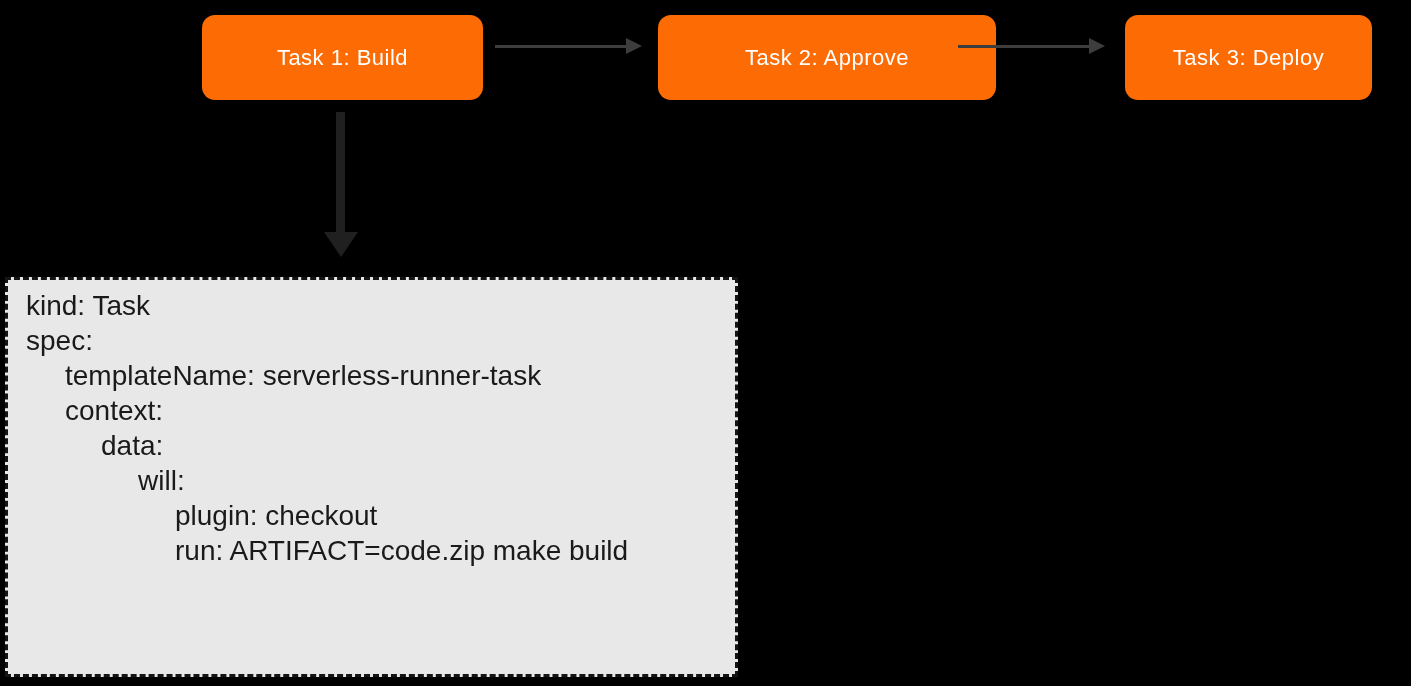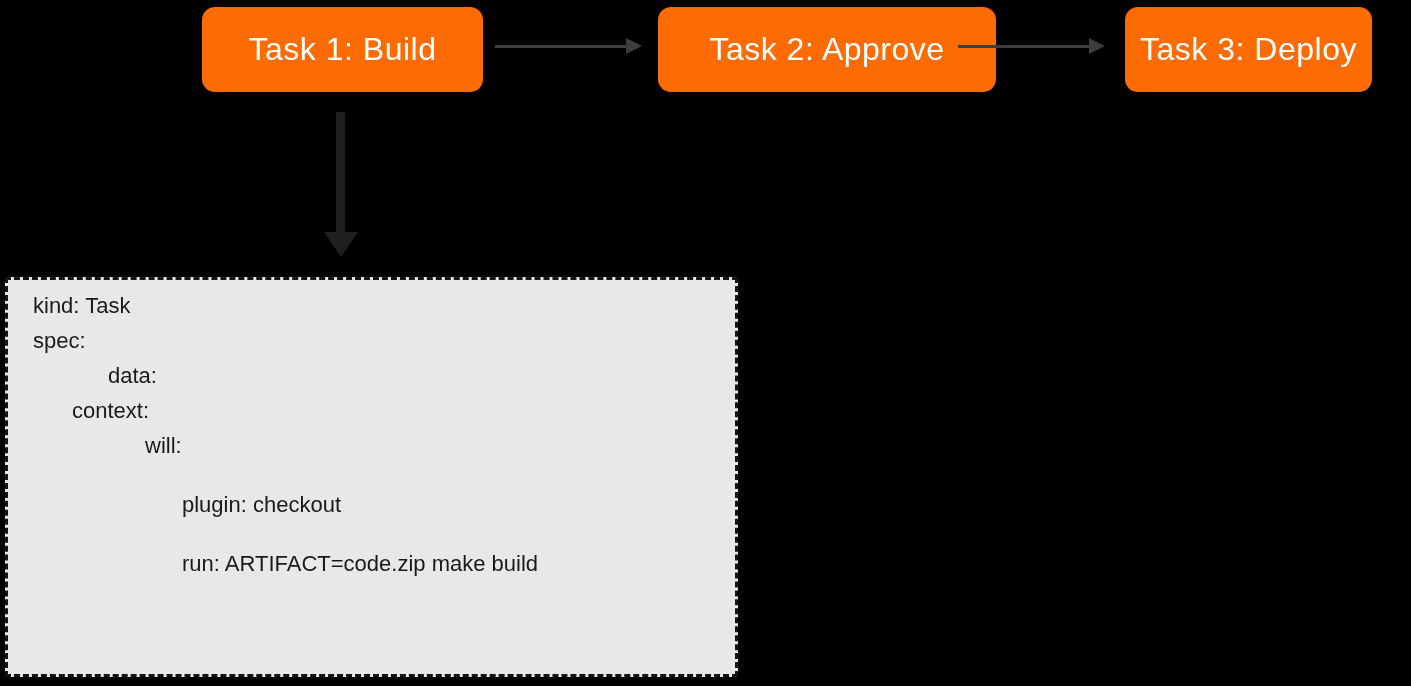--- a/index.html
+++ b/index.html
@@ -16,26 +16,26 @@
   .canvas{
     position:relative;
     width:1411px;height:686px;
     background:var(--bg);
     overflow:hidden;
     font-family:"Liberation Sans", sans-serif;
   }
   
   .task-box{
     position:absolute;
-    top:7px;height:85px;
+    top:15px;height:85px;
     background:var(--node-fill);
     border-radius:13px;
     display:flex;align-items:center;justify-content:center;
     color:var(--node-text);
-    font-size:32px;
+    font-size:22px;
     letter-spacing:0.5px;
     white-space:nowrap;
   }
   .task-box.t1{left:202px;width:281px;}
   .task-box.t2{left:658px;width:338px;}
   .task-box.t3{left:1125px;width:247px;}
 
   
   .h-arrow{position:absolute;top:38px;height:17px;width:147px;}
   .h-arrow.a1{left:495px;}
@@ -64,33 +64,33 @@
     border-top:25px solid var(--detail-arrow);
   }
 
   
   .code-panel{
     position:absolute;
     left:5px;top:277px;width:733px;height:400px;
     box-sizing:border-box;
     background:var(--panel-bg);
     border:3px dashed var(--panel-border);
-    padding:8px 10px 8px 23px;
+    padding:8px 10px 8px 16px;
     color:var(--panel-text);
-    font-size:22px;
+    font-size:28px;
     line-height:35px;
     white-space:nowrap;
     overflow:hidden;
   }
   .code-line{height:35px;}
   .ind0{padding-left:2px;}
   .ind1{padding-left:41px;}
   .ind2{padding-left:77px;}
   .ind3{padding-left:114px;}
-  .ind4{padding-left:151px;margin-top:24px;}
+  .ind4{padding-left:151px;}
 </style>
 </head>
 <body>
 
 <div class="canvas">
 
   <div class="task-box t1">
     <span>Task 1: Build</span>
   </div>
 
@@ -113,20 +113,21 @@
   </div>
 
   <div class="v-arrow">
     <div class="shaft"></div>
     <div class="head"></div>
   </div>
 
   <div class="code-panel">
     <div class="code-line ind0">kind: Task</div>
     <div class="code-line ind0">spec:</div>
+    <div class="code-line ind1">templateName: serverless-runner-task</div>
+    <div class="code-line ind1">context:</div>
     <div class="code-line ind2">data:</div>
-    <div class="code-line ind1">context:</div>
     <div class="code-line ind3">will:</div>
     <div class="code-line ind4">plugin: checkout</div>
     <div class="code-line ind4">run: ARTIFACT=code.zip make build</div>
   </div>
 
 </div>
 
 </body></html>

